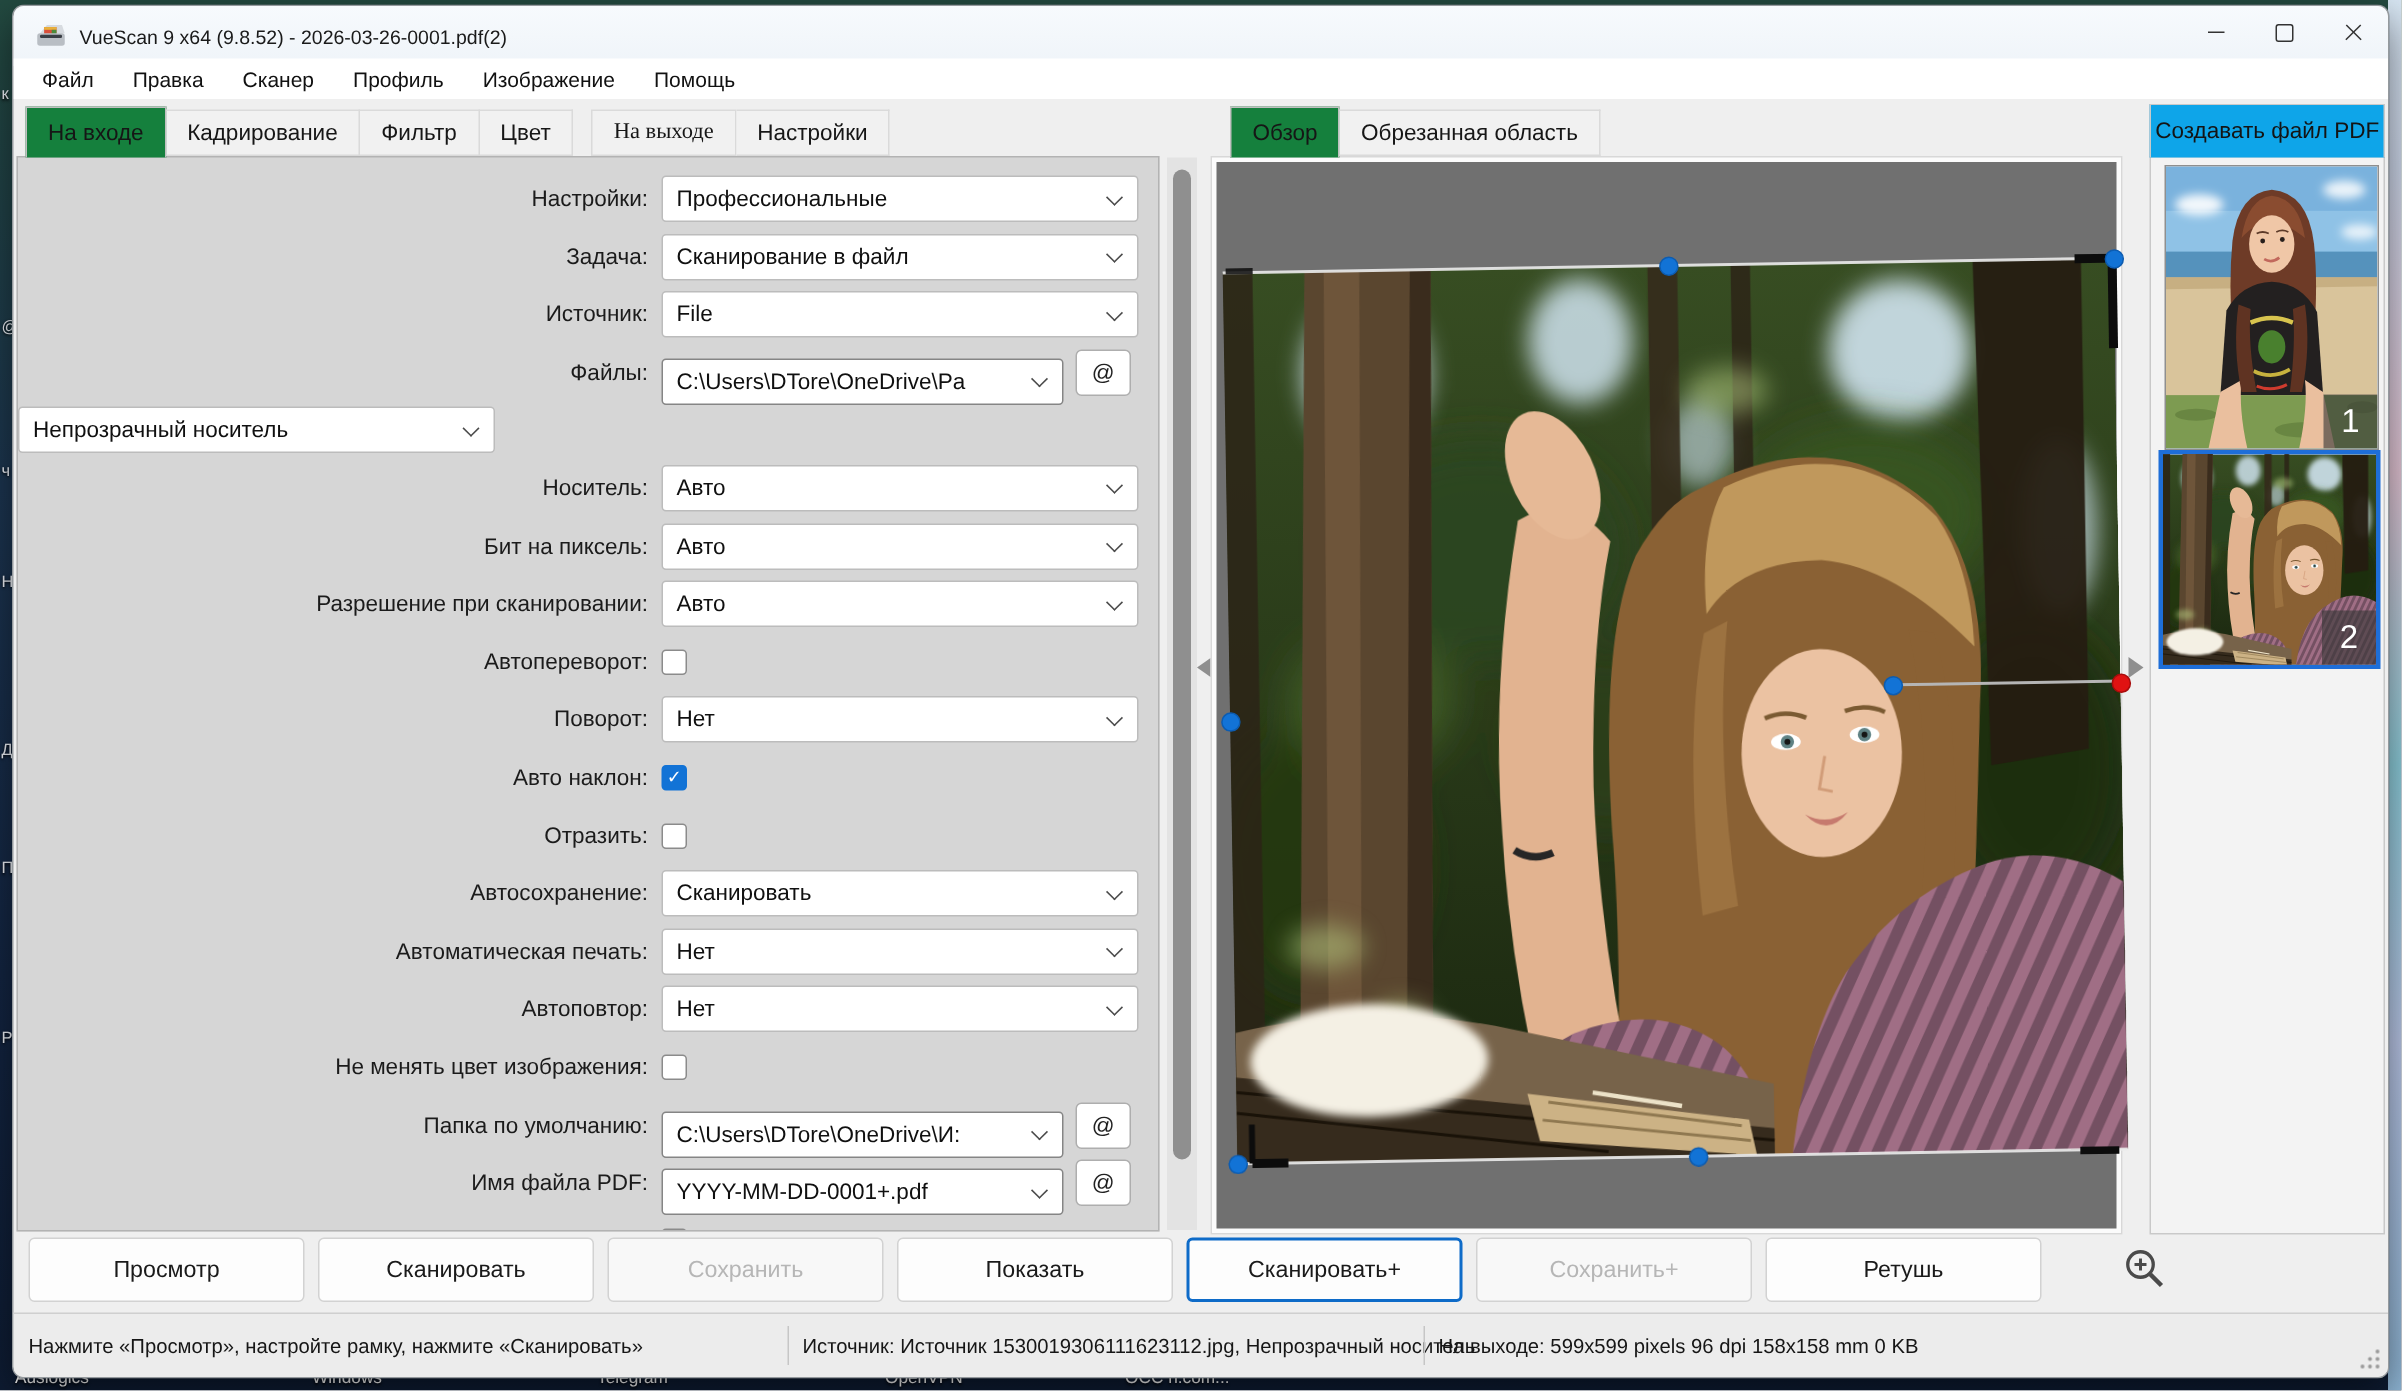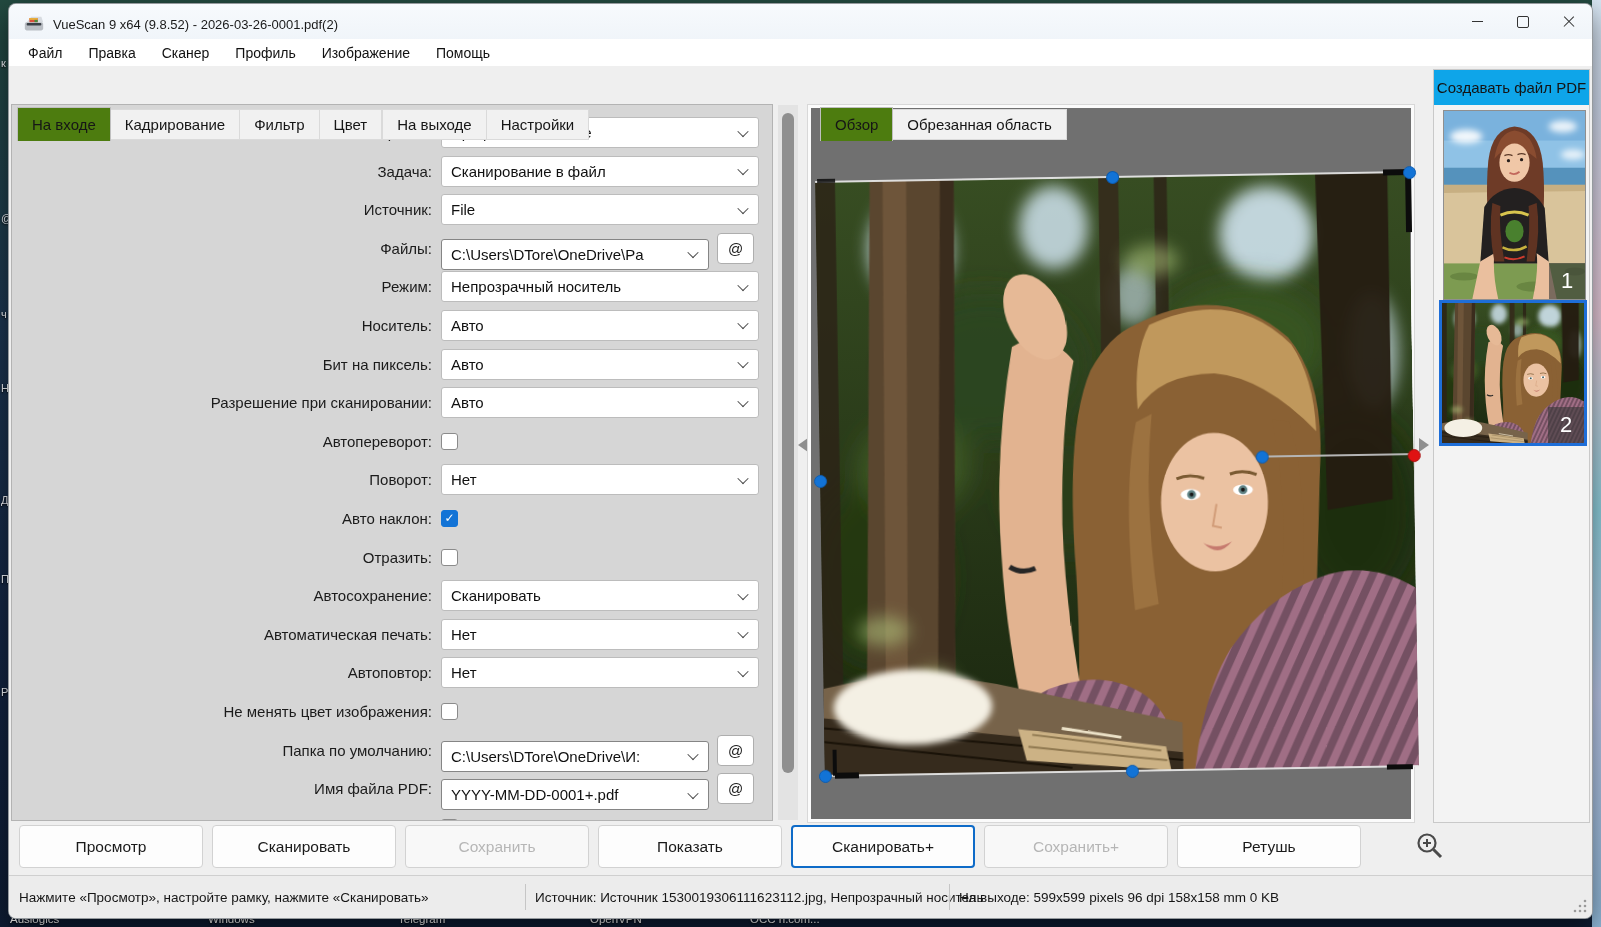--- a/index.html
+++ b/index.html
@@ -30,22 +30,22 @@
 
   #menubar{position:absolute;left:0;top:35px;width:100%;height:27px;background:#fff;
     display:flex;align-items:center;padding-left:6px;box-sizing:border-box;}
   .menu-item{padding:0 13px;font-size:14px;color:#111;}
 
   
   .tabrow{position:absolute;display:flex;align-items:flex-end;z-index:3;}
   .tab{height:29px;line-height:29px;padding:0 14px;font-size:15px;color:#161616;background:#f1f1f1;
     border:1px solid #dadada;border-left:none;white-space:nowrap;}
   .tab:first-child{border-left:1px solid #dadada;}
-  .tab.gap{border-left:1px solid #dadada;}
-  .tab.active{height:33px;line-height:33px;background:#4d7c0f;border:1px solid #bfbfbf;border-bottom:none;margin-bottom:-1px;margin-top:36px;}
+  .tab.gap{margin-left:12px;border-left:1px solid #dadada;font-family:Liberation Serif, serif;}
+  .tab.active{height:33px;line-height:33px;background:#15803d;border:1px solid #bfbfbf;border-bottom:none;margin-bottom:-1px;}
 
   
   #form-panel{position:absolute;left:2px;top:100px;width:762px;height:717px;background:#d6d6d6;
     border:1px solid #b3b3b3;box-sizing:border-box;overflow:hidden;padding-top:12px;z-index:1;}
   .frow{display:flex;align-items:center;height:31px;margin-bottom:7.6px;}
   .flbl{flex:0 0 420px;text-align:right;padding-right:9px;font-size:15px;color:#1b1b1b;white-space:nowrap;}
   .fsel{width:318px;height:31px;background:#fff;border:1px solid #bcbcbc;border-radius:3px;
     display:flex;align-items:center;justify-content:space-between;padding:0 11px 0 9px;
     font-size:15px;color:#101010;box-sizing:border-box;white-space:nowrap;overflow:hidden;}
   .fsel.editable{width:268px;border-color:#858585;margin-top:12px;}
@@ -313,21 +313,20 @@
         </div>
         <div class="frow">
           <div class="flbl">Файлы:</div>
           <div class="fsel editable">
             <span class="fval">C:\Users\DTore\OneDrive\Pa</span>
             <i class="chev"></i>
           </div>
           <div class="atbtn">@</div>
         </div>
         <div class="frow">
-          <div class="flbl">Режим:</div>
           <div class="fsel">
             <span class="fval">Непрозрачный носитель</span>
             <i class="chev"></i>
           </div>
         </div>
         <div class="frow">
           <div class="flbl">Носитель:</div>
           <div class="fsel">
             <span class="fval">Авто</span>
             <i class="chev"></i>

